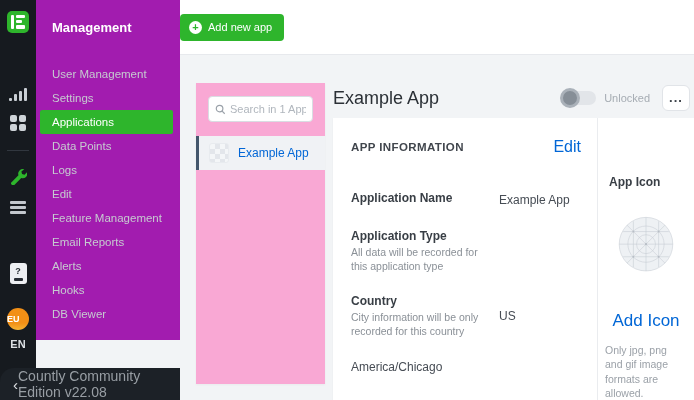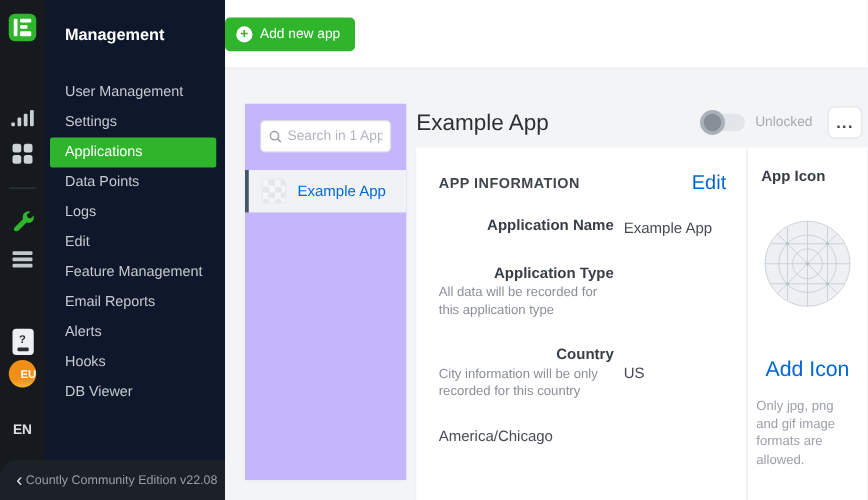--- a/index.html
+++ b/index.html
@@ -27,46 +27,46 @@
   .icon-grid .g i { width:7px; height:7px; background:#ced3d8; border-radius:2px; }
   .rail-divider { position:absolute; left:7px; top:150px; width:22px; border-top:1px solid #31373f; }
   .icon-wrench { top:167px; }
   .icon-stack { top:201px; }
   .icon-stack .g { display:flex; flex-direction:column; gap:2px; }
   .icon-stack .g i { width:16px; height:3px; background:#c3c8ce; border-radius:1px; }
   .icon-help { top:263px; }
   .icon-help .doc { width:17px; height:21px; background:#edeff2; border-radius:3px; display:flex; flex-direction:column; align-items:center; justify-content:center; gap:2px; }
   .icon-help .doc b { font-size:9px; color:#272c33; line-height:1; }
   .icon-help .doc i { width:9px; height:3px; background:#272c33; border-radius:1px; }
-  .avatar { position:absolute; left:7px; top:288px; width:22px; height:22px; border-radius:50%; background:linear-gradient(180deg,#f28f16 68%,#f6b434 100%); color:#fff; font-size:9px; font-weight:bold; display:flex; align-items:center; justify-content:flex-end; }
+  .avatar { position:absolute; left:7px; top:308px; width:22px; height:22px; border-radius:50%; background:linear-gradient(180deg,#f28f16 68%,#f6b434 100%); color:#fff; font-size:9px; font-weight:bold; display:flex; align-items:center; justify-content:flex-start; }
   .lang { position:absolute; left:0; top:338px; width:36px; text-align:center; font-size:11px; font-weight:bold; color:#dde0e3; }
 
   
-  .sidebar { position:absolute; left:36px; top:0; width:144px; height:400px; background:#0f172a; }
+  .sidebar { position:absolute; left:36px; top:0; width:144px; height:340px; background:#a21caf; }
   .sidebar-title { padding:20px 0 0 16px; font-size:13px; font-weight:bold; color:#ffffff; }
   .menu { margin-top:27px; }
   .menu-item { height:24px; line-height:24px; margin:0 7px 0 4px; padding-left:12px; font-size:11.5px; color:#c6cbd0; border-radius:2px; white-space:nowrap; cursor:pointer; }
   .menu-item.active { background:#2eb52c; color:#fff; }
 
   
   .side-footer { position:absolute; left:0; bottom:0; width:180px; height:32px; background:#1c2127; border-top-left-radius:14px; display:flex; align-items:center; z-index:3; }
   .collapse { margin-left:13px; color:#dfe2e5; font-size:15px; line-height:1; cursor:pointer; }
-  .version { flex:1; text-align:right; font-size:10px; color:#989ea4; padding-right:6px; }
+  .version { flex:1; text-align:left; font-size:14px; color:#989ea4; padding-right:6px; }
 
   
   .main { position:absolute; left:180px; top:0; width:514px; height:400px; background:#f2f4f6; }
   .main-header { height:55px; background:#fff; border-bottom:1px solid #e7e9ed; display:flex; align-items:center; }
   .page-title { margin-left:27px; font-size:17px; font-weight:500; color:#2b3036; flex:1; }
   .add-btn { margin-right:14px; display:flex; align-items:center; gap:6px; background:#2eb52c; color:#fff; border:none; border-radius:4px; font-family:inherit; font-size:11px; padding:7px 12px 7px 9px; cursor:pointer; }
   .plus-circle { width:13px; height:13px; border-radius:50%; background:#fff; color:#2eb52c; font-size:11px; font-weight:bold; line-height:13px; text-align:center; display:inline-block; }
 
   .content { position:absolute; left:0; top:56px; right:0; bottom:0; }
 
   
-  .app-panel { position:absolute; left:16px; top:27px; width:129px; bottom:16px; background:#c4b5fd; box-shadow:0 1px 2px rgba(0,0,0,.04); }
+  .app-panel { position:absolute; left:16px; top:27px; width:129px; bottom:16px; background:#f9a8d4; box-shadow:0 1px 2px rgba(0,0,0,.04); }
   .search-box { margin:13px 12px 14px; height:26px; border:1px solid #d9dde2; border-radius:4px; background:#fff; display:flex; align-items:center; padding:0 6px; }
   .search-box svg { flex:none; margin-right:4px; }
   .search-box input { border:0; outline:0; width:100%; font-size:11px; color:#333; font-family:inherit; background:transparent; }
   .search-box input::placeholder { color:#b0b6bd; }
   .app-item { height:34px; display:flex; align-items:center; padding-left:13px; cursor:pointer; }
   .app-item.active { background:#f0f2f5; border-left:3px solid #44566c; padding-left:10px; }
   .app-thumb { width:20px; height:20px; border-radius:3px; margin-right:9px; border:1px solid #e8ebef;
     background:conic-gradient(#e3e6eb 25%, #f4f6f8 0 50%, #e3e6eb 0 75%, #f4f6f8 0); background-size:10px 10px; }
   .app-item-name { font-size:12px; font-weight:500; color:#0166d6; }
 
@@ -74,32 +74,32 @@
   .detail-header { position:absolute; left:153px; top:25px; right:0; height:34px; display:flex; align-items:center; }
   .detail-title { font-size:18px; font-weight:500; color:#2b3036; flex:1; }
   .toggle { position:relative; width:34px; height:14px; background:#e2e5e9; border-radius:7px; display:inline-block; cursor:pointer; }
   .knob { position:absolute; left:-2px; top:-3px; width:20px; height:20px; border-radius:50%; background:#868e97; border:3px solid #aab1b9; }
   .toggle-label { font-size:11px; color:#a6acb3; margin:0 12px 0 8px; }
   .more-btn { width:28px; height:26px; margin-right:4px; background:#fff; border:1px solid #e1e4e8; border-radius:6px; color:#3c4249; font-size:13px; font-weight:bold; letter-spacing:1px; line-height:10px; cursor:pointer; font-family:inherit; }
 
   
   .card { position:absolute; left:153px; top:62px; right:0; bottom:0; background:#fff; display:flex; box-shadow:0 1px 2px rgba(0,0,0,.04); }
   .fields-section { flex:1; padding:20px 16px 0 18px; min-width:0; }
-  .section-head { display:flex; align-items:center; margin-bottom:17px; }
+  .section-head { display:flex; align-items:center; margin-bottom:35px; }
   .section-title { flex:1; font-size:11.5px; font-weight:bold; color:#41464d; letter-spacing:.4px; }
   .edit-link { font-size:16px; color:#0166d6; text-decoration:none; cursor:pointer; }
   .field-row { display:flex; align-items:center; margin-bottom:21px; }
   .field-left { width:148px; flex:none; padding-right:8px; }
-  .field-label { font-size:12px; font-weight:600; color:#383e45; margin-bottom:3px;text-align:right; }
+  .field-label { font-size:12px; font-weight:600; color:#383e45; margin-bottom:3px; }
   .field-desc { font-size:10.5px; color:#8a9097; line-height:1.3; }
   .field-desc:empty { display:none; }
   .field-value { flex:1; font-size:12px; color:#464c54; }
 
   .icon-section { width:97px; flex:none; border-left:1px solid #eaecef; padding-top:16px; display:flex; flex-direction:column; align-items:center; }
-  .icon-title { align-self:flex-start; margin-left:11px; font-size:12px; font-weight:600; color:#383e45; }
+  .icon-title { align-self:flex-start; margin-left:11px; font-size:12px; font-weight:600; color:#383e45;margin-top:41px; }
   .icon-ph { margin-top:26px; }
   .add-icon-link { margin-top:38px; font-size:17px; color:#0166d6; text-decoration:none; cursor:pointer; }
   .icon-note { margin-top:12px; font-size:10.5px; color:#9ba1a8; line-height:1.35; padding:0 7px; }
 </style>
 </head>
 <body>
 
 <div class="app">
 
   <div class="rail">

